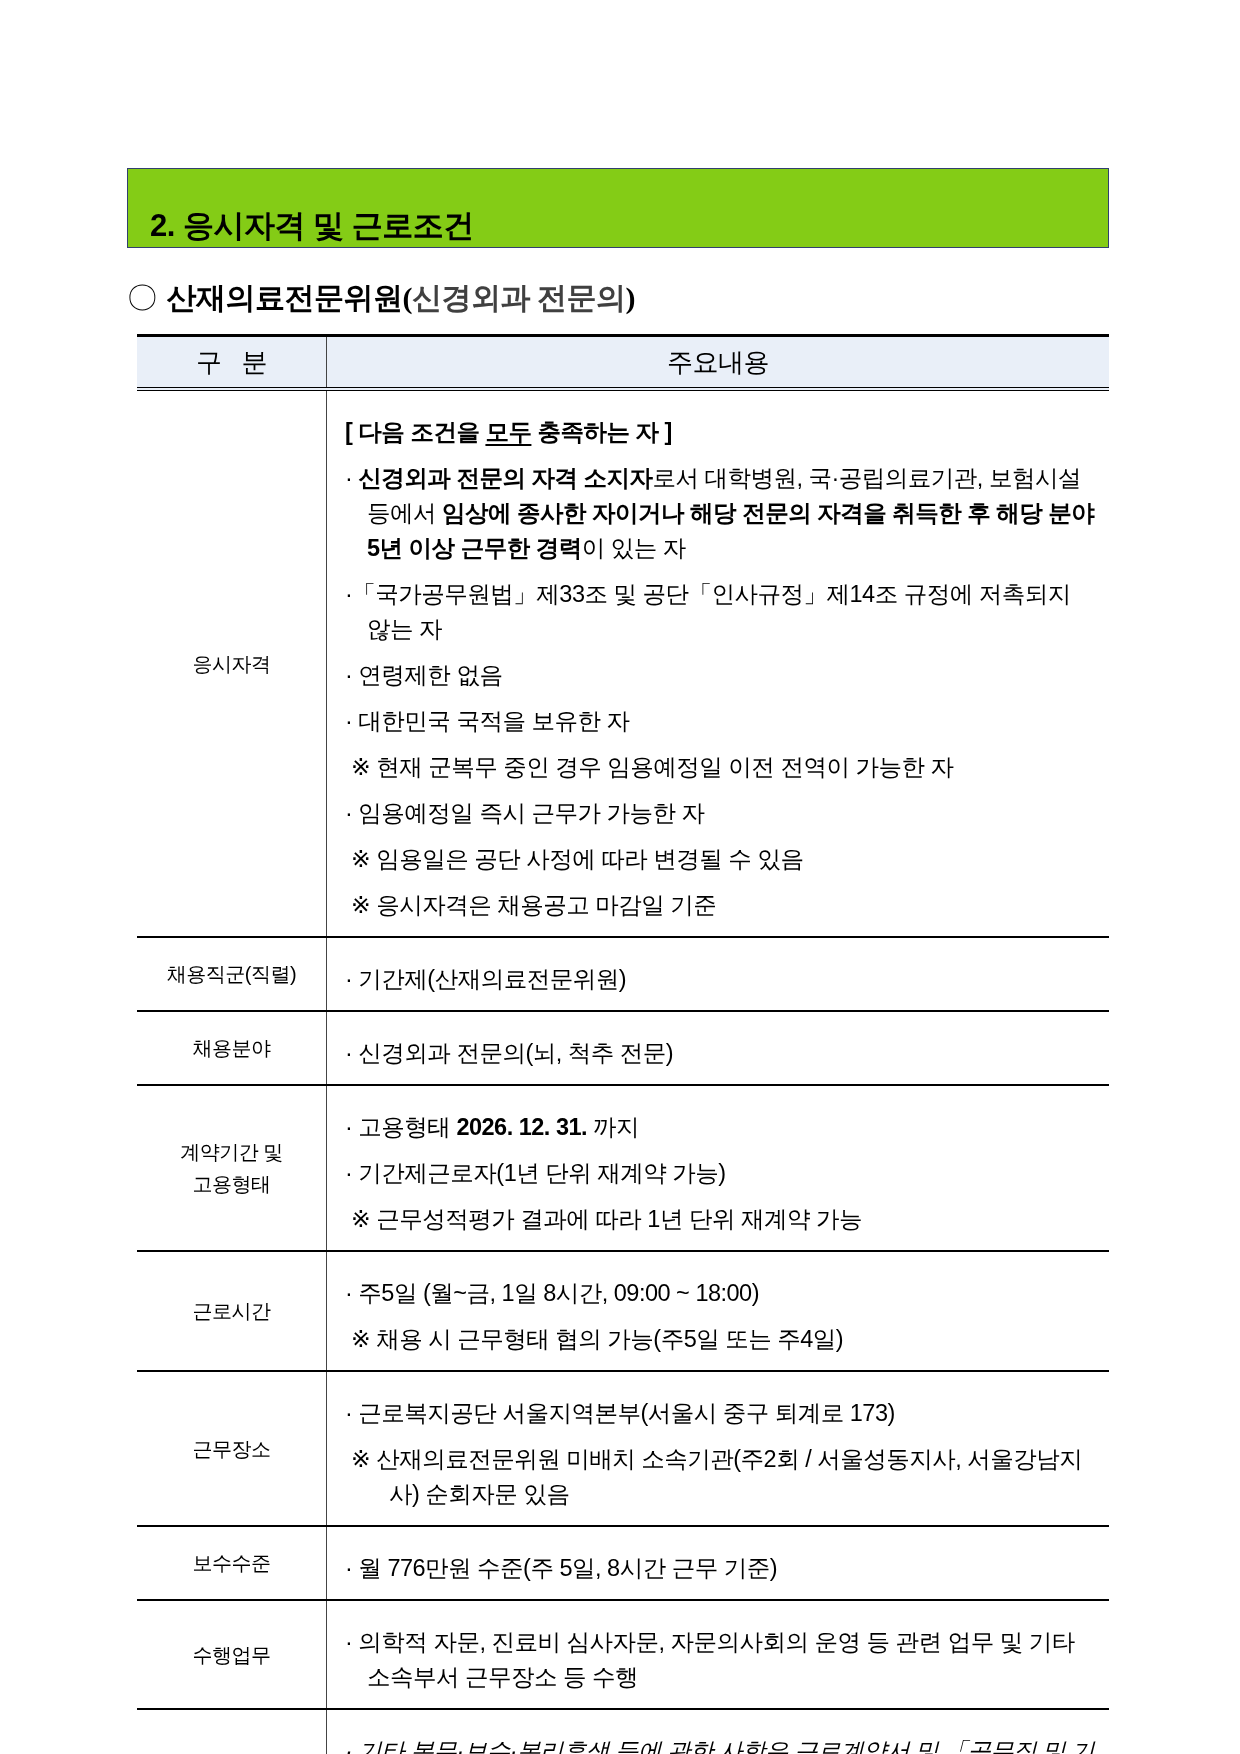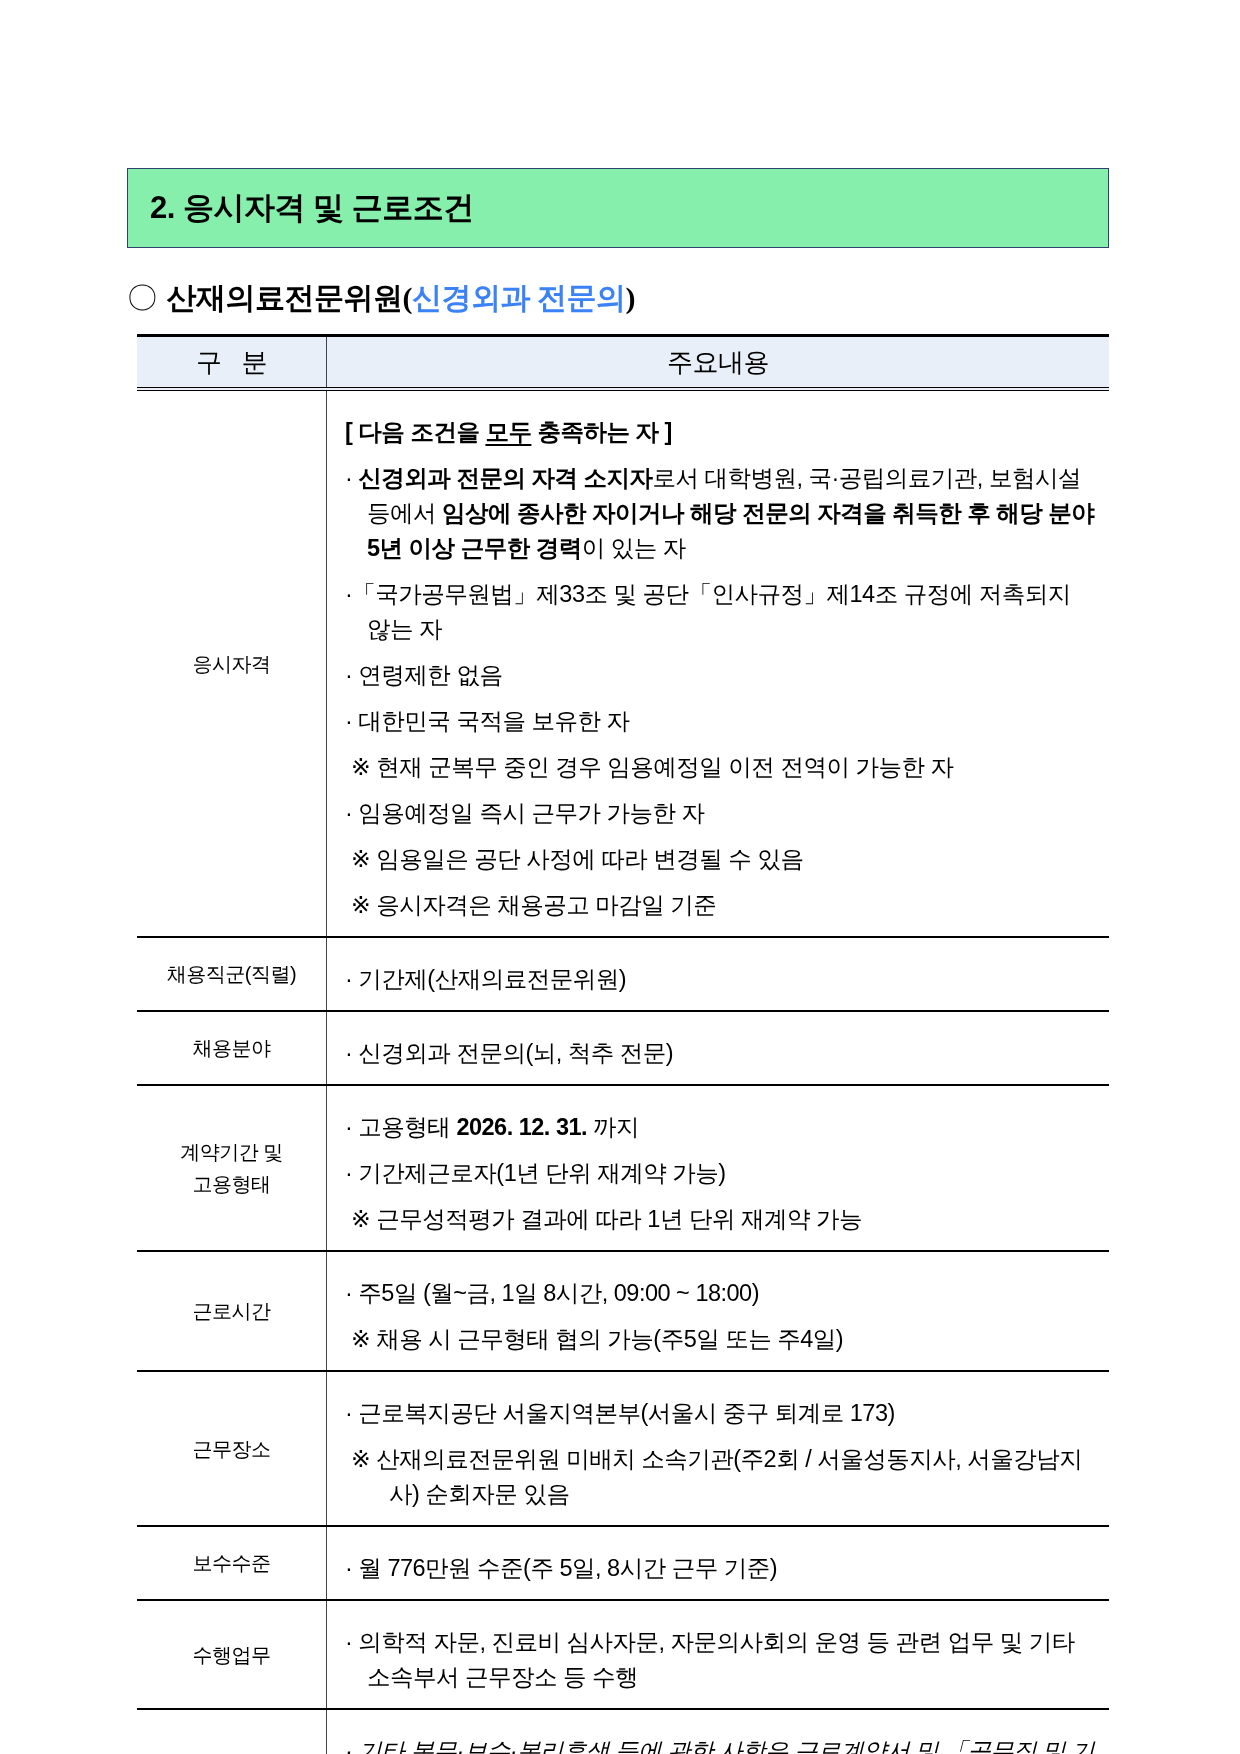--- a/index.html
+++ b/index.html
@@ -11,38 +11,38 @@
     font-family:"Liberation Sans","DejaVu Sans",sans-serif;
     color:#000;
     overflow:hidden;
   }
   
   .section-box{
     position:absolute;
     left:127px; top:168px;
     width:982px; height:80px;
     box-sizing:border-box;
-    background:#86efac;
+    background:#84cc16;
     border:1.5px solid #31406e;
-    display:flex; align-items:center;
+    display:flex; align-items:flex-end;
     padding-left:22px;
   }
   .section-box .title{
     font-size:31px; font-weight:bold; letter-spacing:-0.5px;
   }
   
   .subtitle{
     position:absolute;
     left:127px; top:278px;
     width:990px;
     font-family:"Liberation Serif","DejaVu Serif",serif;
     font-size:30px; font-weight:bold; letter-spacing:-0.5px;
   }
   .subtitle .marker{font-weight:normal; margin-right:10px;}
-  .subtitle .hl{color:#3b82f6;}
+  .subtitle .hl{color:#404040;}
   
   .ctable{
     position:absolute;
     left:137px; top:334px;
     width:972px;
     box-sizing:border-box;
     border-top:3px solid #000;
     border-bottom:2.5px solid #000;
     font-size:23.5px;
     letter-spacing:-0.5px;

